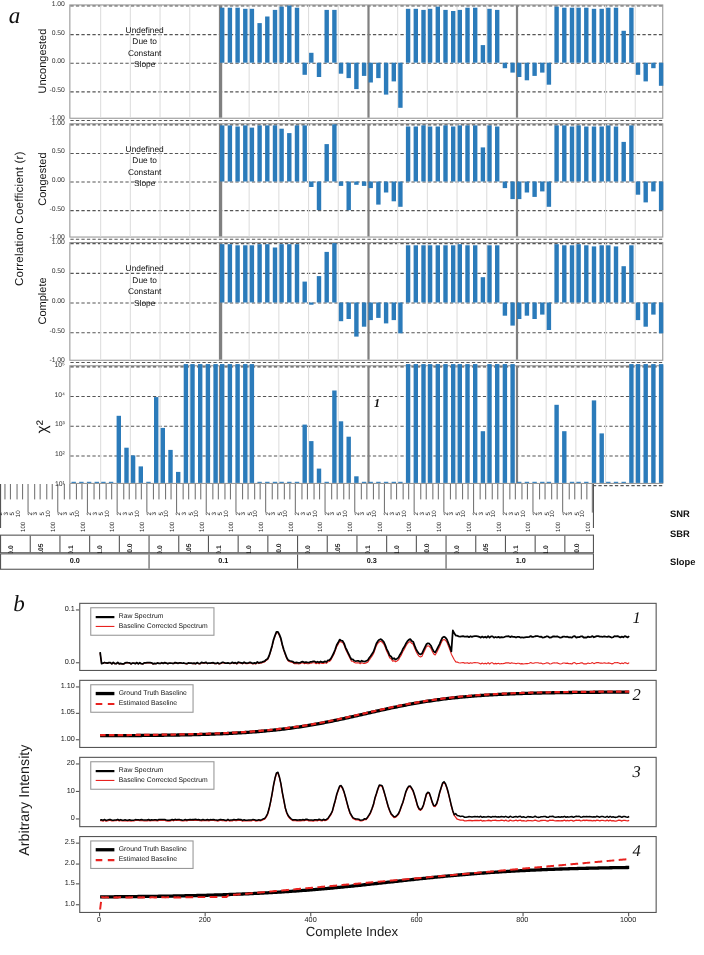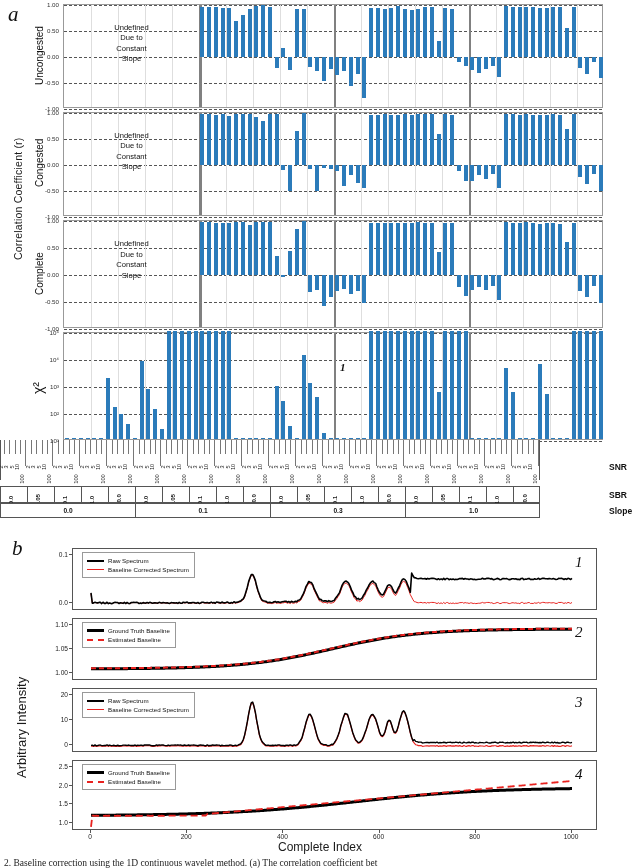--- a/index.html
+++ b/index.html
@@ -753,21 +753,21 @@
       <div class="ytick" style="top: 301px; left: 0px; width: 59px;">-0.50</div>
       <div class="ytick" style="top: 328px; left: 0px; width: 59px;">-1.00</div>
       <div class="row-ylabel" style="left: 34px; top: 294.8px;">Complete</div>
       <div class="ytick" style="top: 332px; left: 0px; width: 59px;">10⁵</div>
       <div class="ytick" style="top: 359px; left: 0px; width: 59px;">10⁴</div>
       <div class="ytick" style="top: 386px; left: 0px; width: 59px;">10³</div>
       <div class="ytick" style="top: 413px; left: 0px; width: 59px;">10²</div>
       <div class="ytick" style="top: 440px; left: 0px; width: 59px;">10¹</div>
       <div class="row-ylabel" style="left: 30px; top: 394px; font-size: 14px;">χ²</div>
       <div class="rowname" style="left: 609px; top: 462px;">SNR</div>
-      <div class="rowname" style="left: 609px; top: 490px;">SBR</div>
+      <div class="rowname" style="left: 609px; top: 480px;">SBR</div>
       <div class="rowname" style="left: 609px; top: 506px;">Slope</div>
     </div>
 
   <div id="panelB">
     <div class="panel-letter" style="left:12px;top:8px;">b</div>
     <div class="b-ylabel" style="left:14px;top:250px;">Arbitrary Intensity</div>
     <div id="bPlots">
         <div class="bplot" style="left: 72px; top: 20px; width: 525px; height: 62px;">
           <svg width="523" height="60" viewBox="0 0 523 60" style="position: absolute; left: 0px; top: 0px;">
             <polyline points="18.00,44.87 19.34,54.26 20.67,53.95 22.01,53.37 23.34,53.78 24.68,53.96 26.02,53.52 27.35,53.46 28.69,54.55 30.02,53.36 31.36,54.38 32.70,54.40 34.03,53.36 35.37,54.57 36.71,54.15 38.04,54.61 39.38,54.55 40.71,53.77 42.05,53.45 43.39,53.60 44.72,53.69 46.06,54.57 47.39,53.85 48.73,54.01 50.07,54.38 51.40,53.49 52.74,54.56 54.07,53.61 55.41,54.46 56.75,54.61 58.08,53.72 59.42,53.69 60.76,53.53 62.09,53.59 63.43,53.56 64.76,53.69 66.10,54.60 67.44,54.21 68.77,54.45 70.11,53.79 71.44,54.15 72.78,54.26 74.12,53.62 75.45,54.24 76.79,53.51 78.13,53.92 79.46,54.39 80.80,54.05 82.13,53.90 83.47,54.11 84.81,54.26 86.14,53.56 87.48,53.87 88.81,54.19 90.15,53.72 91.49,53.89 92.82,54.13 94.16,53.90 95.49,54.34 96.83,54.54 98.17,53.88 99.50,53.97 100.84,54.06 102.17,54.27 103.51,54.06 104.85,54.54 106.18,53.65 107.52,54.39 108.86,54.49 110.19,53.55 111.53,53.87 112.86,53.85 114.20,53.44 115.54,54.33 116.87,54.03 118.21,54.14 119.54,53.83 120.88,53.77 122.22,54.35 123.55,54.40 124.89,53.85 126.23,54.65 127.56,54.28 128.90,53.64 130.23,53.65 131.57,54.09 132.91,54.17 134.24,53.99 135.58,54.32 136.91,54.27 138.25,53.55 139.59,54.28 140.92,53.88 142.26,54.57 143.59,53.51 144.93,53.76 146.27,54.07 147.60,54.42 148.94,53.58 150.28,54.27 151.61,54.36 152.95,54.06 154.28,53.64 155.62,54.18 156.96,54.65 158.29,54.10 159.63,54.51 160.96,53.36 162.30,54.27 163.64,53.84 164.97,53.72 166.31,53.07 167.64,52.77 168.98,51.41 170.32,50.54 171.65,47.76 172.99,43.50 174.33,38.86 175.66,33.36 177.00,29.44 178.33,26.27 179.67,26.24 181.01,28.76 182.34,32.24 183.68,37.86 185.01,42.49 186.35,46.21 187.69,49.80 189.02,51.95 190.36,52.58 191.69,52.99 193.03,53.32 194.37,54.34 195.70,54.30 197.04,54.20 198.38,54.58 199.71,54.47 201.05,53.79 202.38,53.59 203.72,54.34 205.06,53.93 206.39,54.28 207.73,54.41 209.06,53.87 210.40,53.81 211.74,53.46 213.07,53.47 214.41,54.33 215.74,53.76 217.08,54.49 218.42,53.57 219.75,54.18 221.09,54.16 222.42,53.55 223.76,54.05 225.10,52.61 226.43,52.38 227.77,51.07 229.11,48.57 230.44,46.01 231.78,42.67 233.11,38.85 234.45,36.57 235.79,34.00 237.12,34.71 238.46,35.11 239.79,37.38 241.13,41.16 242.47,43.94 243.80,46.80 245.14,49.51 246.47,52.00 247.81,52.08 249.15,53.32 250.48,53.75 251.82,53.43 253.16,53.60 254.49,54.39 255.83,53.40 257.16,54.05 258.50,54.15 259.84,53.61 261.17,53.13 262.51,51.12 263.84,49.47 265.18,47.46 266.52,45.36 267.85,41.67 269.19,37.98 270.52,35.80 271.86,34.43 273.20,33.97 274.53,35.00 275.87,36.57 277.21,39.51 278.54,43.08 279.88,45.68 281.21,48.95 282.55,49.92 283.89,52.13 285.22,51.57 286.56,52.65 287.89,51.90 289.23,50.92 290.57,48.36 291.90,46.34 293.24,43.26 294.57,41.16 295.91,38.36 297.25,36.25 298.58,34.83 299.92,34.23 301.26,35.84 302.59,36.66 303.93,40.19 305.26,43.27 306.60,45.83 307.94,47.62 309.27,48.24 310.61,47.51 311.94,44.72 313.28,41.92 314.62,39.08 315.95,38.10 317.29,38.53 318.63,40.20 319.96,43.14 321.30,45.54 322.63,46.48 323.97,44.26 325.31,41.47 326.64,38.93 327.98,35.60 329.31,33.00 330.65,32.28 331.99,33.08 333.32,34.96 334.66,38.43 335.99,41.78 337.33,45.70 338.67,48.18 340.00,50.78 341.34,52.70 342.68,52.90 344.01,53.55 345.35,53.77 346.68,53.57 348.02,53.34 349.36,53.83 350.69,53.75 352.03,53.51 353.36,54.22 354.70,53.46 356.04,54.00 357.37,53.51 358.71,53.41 360.04,53.44 361.38,53.53 362.72,53.94 364.05,54.60 365.39,53.73 366.72,54.54 368.06,53.86 369.40,54.60 370.73,53.41 372.07,54.63 373.41,53.55 374.74,53.56 376.08,54.59 377.41,54.08 378.75,54.51 380.09,53.98 381.42,54.58 382.76,54.20 384.09,54.37 385.43,54.10 386.77,53.63 388.10,53.64 389.44,53.45 390.78,54.18 392.11,53.58 393.45,53.95 394.78,53.98 396.12,54.48 397.46,53.90 398.79,53.97 400.13,54.53 401.46,54.30 402.80,54.64 404.14,54.43 405.47,54.24 406.81,54.25 408.14,53.96 409.48,53.37 410.82,53.96 412.15,53.90 413.49,53.47 414.82,53.44 416.16,53.44 417.50,53.92 418.83,53.69 420.17,54.53 421.51,54.45 422.84,54.04 424.18,53.44 425.51,53.81 426.85,54.62 428.19,54.40 429.52,53.67 430.86,53.63 432.19,53.71 433.53,53.62 434.87,54.12 436.20,54.60 437.54,54.37 438.88,53.78 440.21,53.75 441.55,54.07 442.88,53.85 444.22,54.35 445.56,54.27 446.89,54.63 448.23,53.51 449.56,53.43 450.90,54.52 452.24,54.14 453.57,54.22 454.91,53.65 456.24,53.50 457.58,54.50 458.92,54.38 460.25,54.50 461.59,53.77 462.93,54.24 464.26,53.99 465.60,53.38 466.93,54.33 468.27,53.76 469.61,53.37 470.94,53.40 472.28,53.81 473.61,53.76 474.95,53.89 476.29,53.57 477.62,53.82 478.96,53.94 480.29,53.62 481.63,53.98 482.97,54.51 484.30,54.28 485.64,53.36 486.97,53.53 488.31,53.36 489.65,53.80 490.98,54.46 492.32,53.79 493.66,54.30 494.99,53.36 496.33,53.83 497.66,54.39 499.00,53.42" fill="none" stroke="#e8221f" stroke-width="1" stroke-linejoin="round"></polyline>
@@ -869,14 +869,13 @@
       <div class="btick btickx" style="left: 282.4px; top: 305px;">400</div>
       <div class="tickmark" style="left: 282.4px; top: 302px; width: 1px; height: 3px;"></div>
       <div class="btick btickx" style="left: 378.6px; top: 305px;">600</div>
       <div class="tickmark" style="left: 378.6px; top: 302px; width: 1px; height: 3px;"></div>
       <div class="btick btickx" style="left: 474.8px; top: 305px;">800</div>
       <div class="tickmark" style="left: 474.8px; top: 302px; width: 1px; height: 3px;"></div>
       <div class="btick btickx" style="left: 571px; top: 305px;">1000</div>
       <div class="tickmark" style="left: 571px; top: 302px; width: 1px; height: 3px;"></div>
     </div>
 
-  <div class="caption">2.   Baseline correction using the 1D continuous wavelet method. (a) The correlation coefficient bet</div>
 </div>
 
 </body></html>

